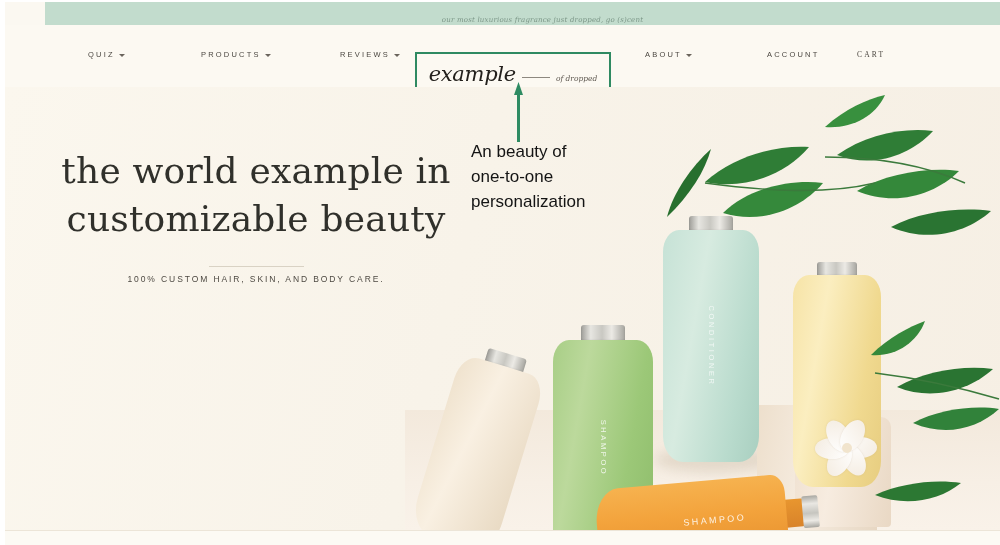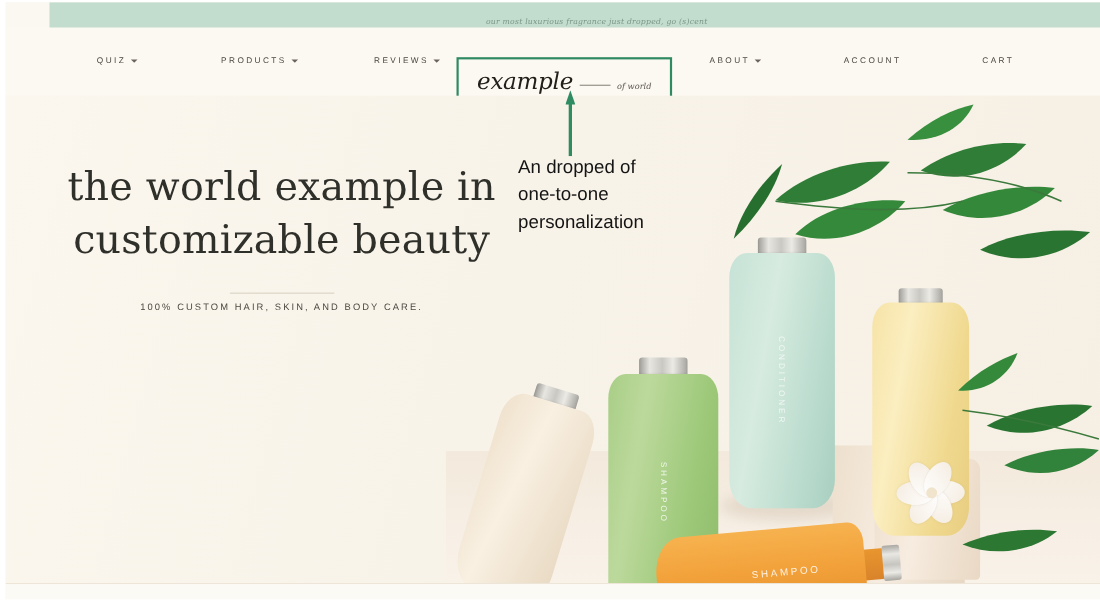--- a/index.html
+++ b/index.html
@@ -81,21 +81,21 @@
     white-space: nowrap;
     display: flex;
     align-items: center;
     gap: 4px;
   }
   .nav-quiz     { left: 83px; align-items: center; }
   .nav-products { left: 196px; }
   .nav-reviews  { left: 335px; }
   .nav-about    { left: 640px; }
   .nav-account  { left: 762px; }
-  .nav-cart     { left: 888px; }
+  .nav-cart     { left: 852px; font-family: Liberation Serif, serif; }
   .caret {
     display: inline-block;
     width: 0; height: 0;
     border-left: 3px solid transparent;
     border-right: 3px solid transparent;
     border-top: 3.2px solid #6a645c;
     position: relative;
     top: 1px;
   }
 
@@ -422,21 +422,21 @@
 
         <div class="nav-item nav-cart">
           <span>CART</span>
         </div>
 
       </div>
 
       <div class="logo-box">
         <span class="logo-word">example</span>
         <span class="logo-dash"></span>
-        <span class="logo-sub">of world</span>
+        <span class="logo-sub">of dropped</span>
       </div>
     </div>
 
     <div class="hero">
 
       <div class="product-scene">
         <div class="surface"></div>
 
         <svg width="595" height="443" style="position:absolute;left:0;top:0;z-index:4;pointer-events:none;">
           <g fill="#2f7d36">
@@ -528,16 +528,16 @@
     </div>
 
     <div class="bottom-rule"></div>
     <div class="bottom-strip"></div>
   </div>
 
   <svg class="annotation-arrow" viewBox="0 0 9 60">
     <line x1="4.5" y1="60" x2="4.5" y2="10" stroke="#2e8b62" stroke-width="3"></line>
     <polygon points="4.5,0 9,13 0,13" fill="#2e8b62"></polygon>
   </svg>
-  <div class="annotation-text">An dropped of
+  <div class="annotation-text">An beauty of
 one-to-one
 personalization</div>
 </div>
 
 </body></html>

